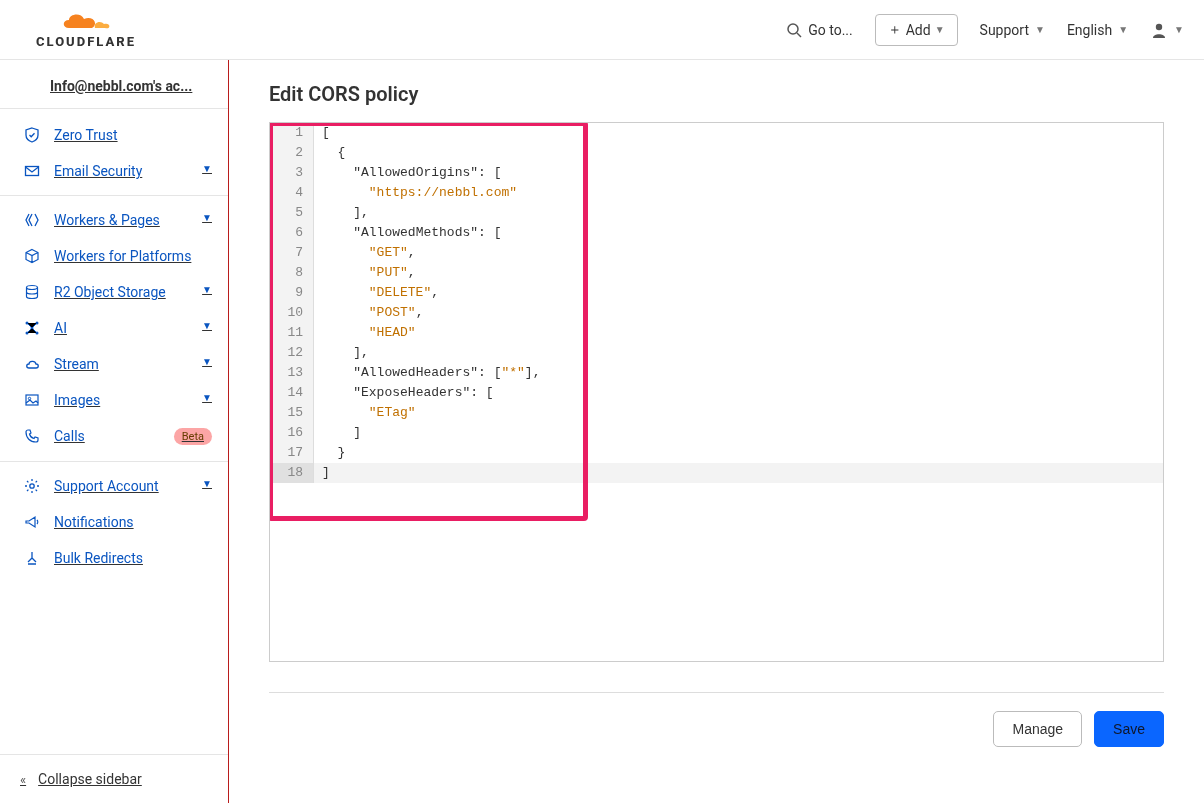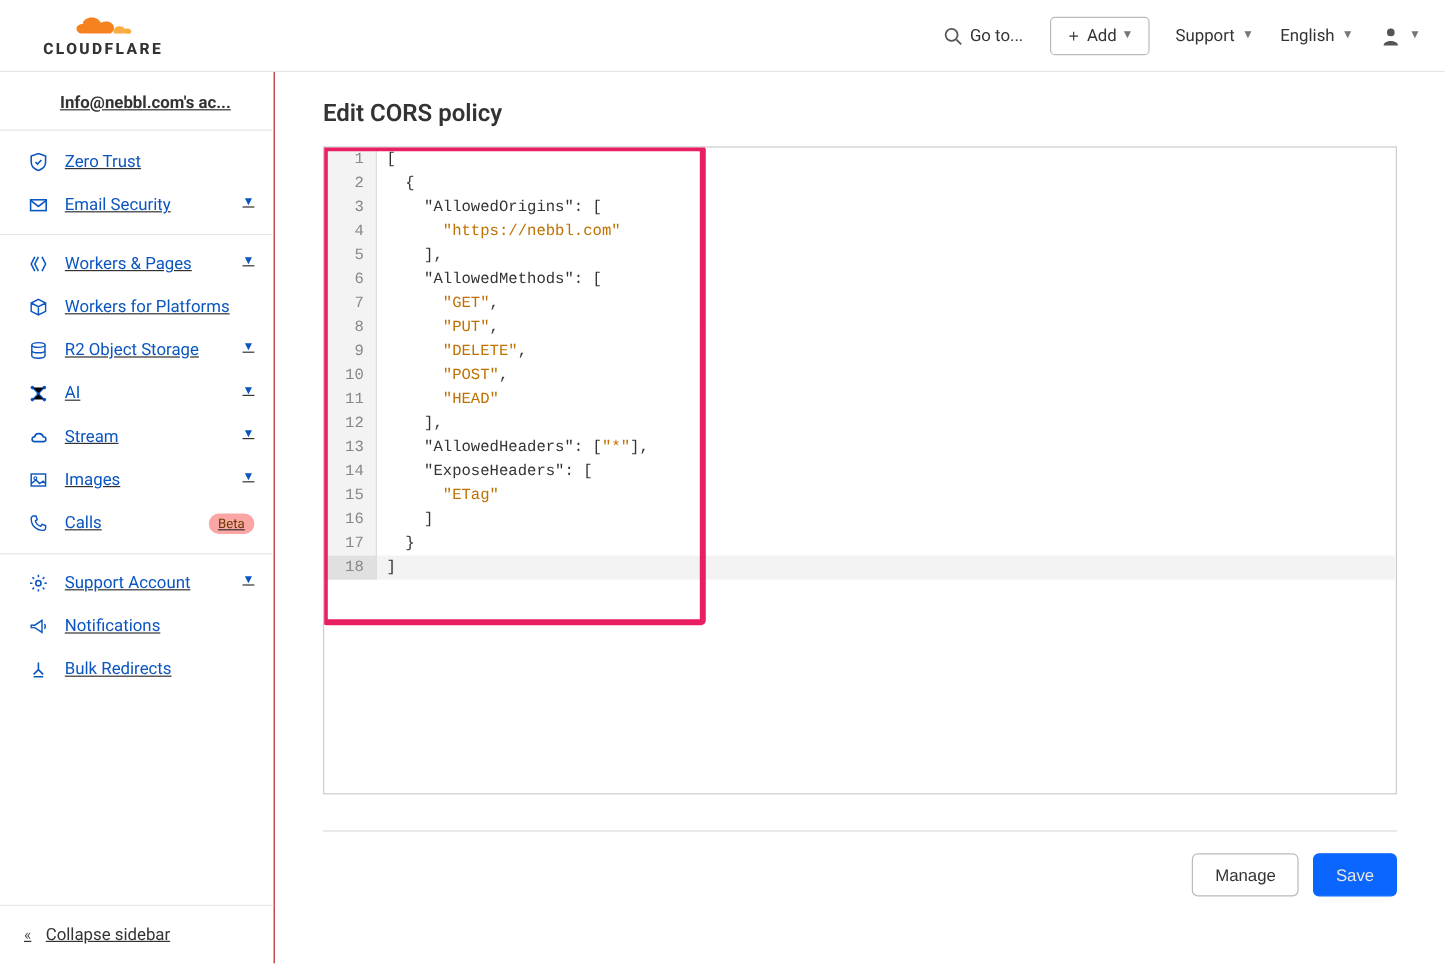--- a/index.html
+++ b/index.html
@@ -36,21 +36,21 @@
   .code { padding-left: 8px; white-space: pre; }
   .code .key { color:#333; }
   .code .str { color:#c07000; }
   .code-active .gutter { background:#e0e0e0; }
   .code-active { background:#f3f3f3; }
 
   .footer-sep { border-top:1px solid #ddd; margin: 30px 0 18px 0; }
   .footer-btns { display:flex; justify-content:flex-end; gap:12px; }
   .btn { padding: 9px 18px; border-radius:5px; font-size:14px; cursor:pointer; }
   .btn-cancel { background:#fff; border:1px solid #bbb; color:#333;}
-  .btn-save { background:#0a66ff; border:1px solid #0a66ff; color:#e5e5e5; font-weight:500;}
+  .btn-save { background:#0a66ff; border:1px solid #0a66ff; color:#0f172a; font-weight:500;}
 
   .arrow { position:absolute; z-index:10; pointer-events:none; }
 </style>
 </head>
 <body>
 
 <div class="topbar">
   <div class="logo">
     <svg width="54" height="22" viewBox="0 0 54 22">
       <path d="M10 18 C3 18 3 10 10 10 C10 4 22 2 25 9 C34 5 40 14 33 18 Z" fill="#f6821f"></path>

